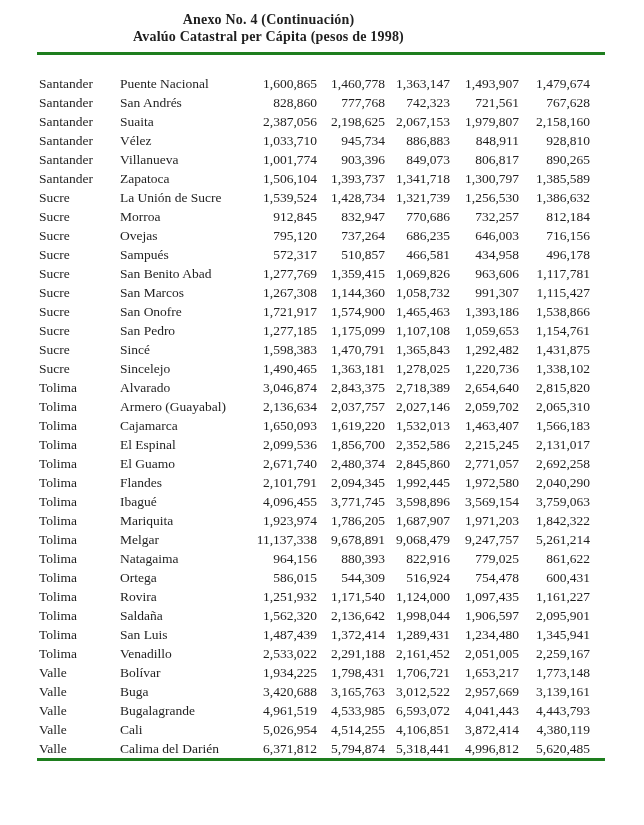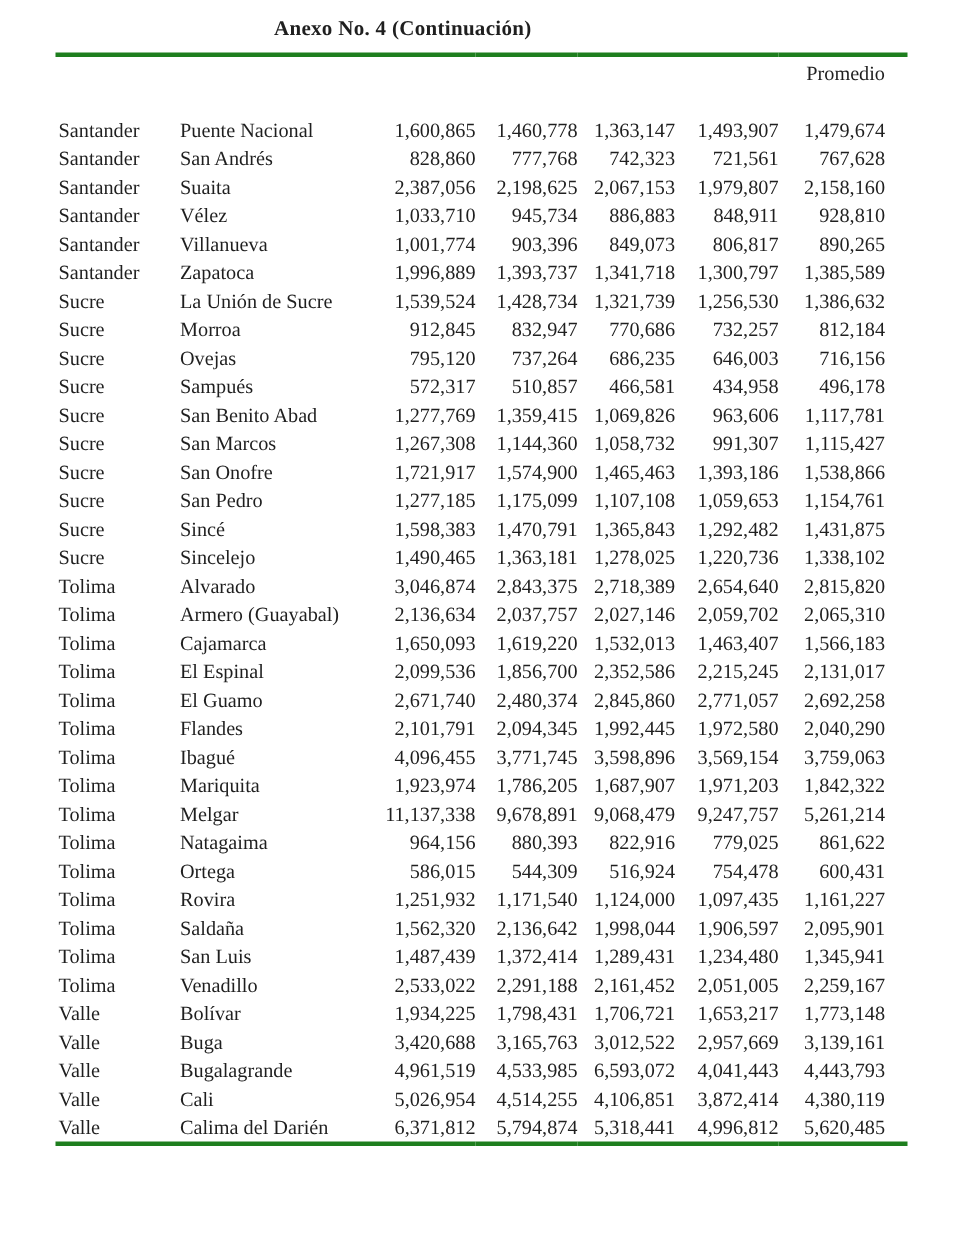--- a/index.html
+++ b/index.html
@@ -43,42 +43,34 @@
   .cell-num   { text-align: right; }
   .cell-last  { text-align: right; padding-right: 15px; }
 </style>
 </head>
 <body>
 
 <div class="page">
 
   <div class="title-block">
     <div class="title-line">Anexo No. 4 (Continuación)</div>
+    <div class="title-line">Avalúo Catastral per Cápita (pesos de 1998)</div>
   </div>
 
   <table class="catastro">
     <colgroup>
       <col style="width:83px">
       <col style="width:120px">
       <col style="width:77px">
       <col style="width:68px">
       <col style="width:65px">
       <col style="width:69px">
       <col style="width:86px">
     </colgroup>
     <thead>
-      <tr class="h1">
-        <td></td>
-        <td></td>
-        <td></td>
-        <td></td>
-        <td></td>
-        <td></td>
-        <td class="cell-last">Promedio</td>
-      </tr>
     </thead>
     <tbody>
       <tr class="spacer">
           <td colspan="7"></td>
         </tr>
 
     <tr class="data-row">
       <td class="cell-left cell-dept">Santander</td>
       <td class="cell-left">Puente Nacional</td>
       <td class="cell-num">1,600,865</td>
@@ -124,21 +116,21 @@
       <td class="cell-num">1,001,774</td>
       <td class="cell-num">903,396</td>
       <td class="cell-num">849,073</td>
       <td class="cell-num">806,817</td>
       <td class="cell-last">890,265</td>
     </tr>
 
     <tr class="data-row">
       <td class="cell-left cell-dept">Santander</td>
       <td class="cell-left">Zapatoca</td>
-      <td class="cell-num">1,996,889</td>
+      <td class="cell-num">1,506,104</td>
       <td class="cell-num">1,393,737</td>
       <td class="cell-num">1,341,718</td>
       <td class="cell-num">1,300,797</td>
       <td class="cell-last">1,385,589</td>
     </tr>
 
     <tr class="data-row">
       <td class="cell-left cell-dept">Sucre</td>
       <td class="cell-left">La Unión de Sucre</td>
       <td class="cell-num">1,539,524</td>

